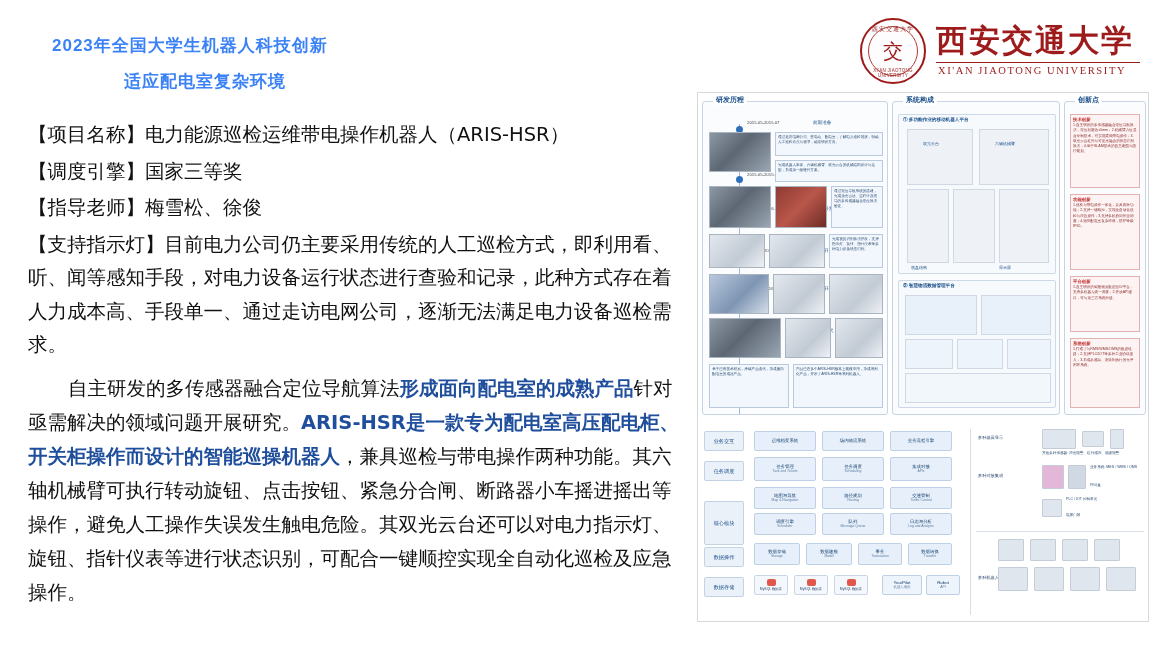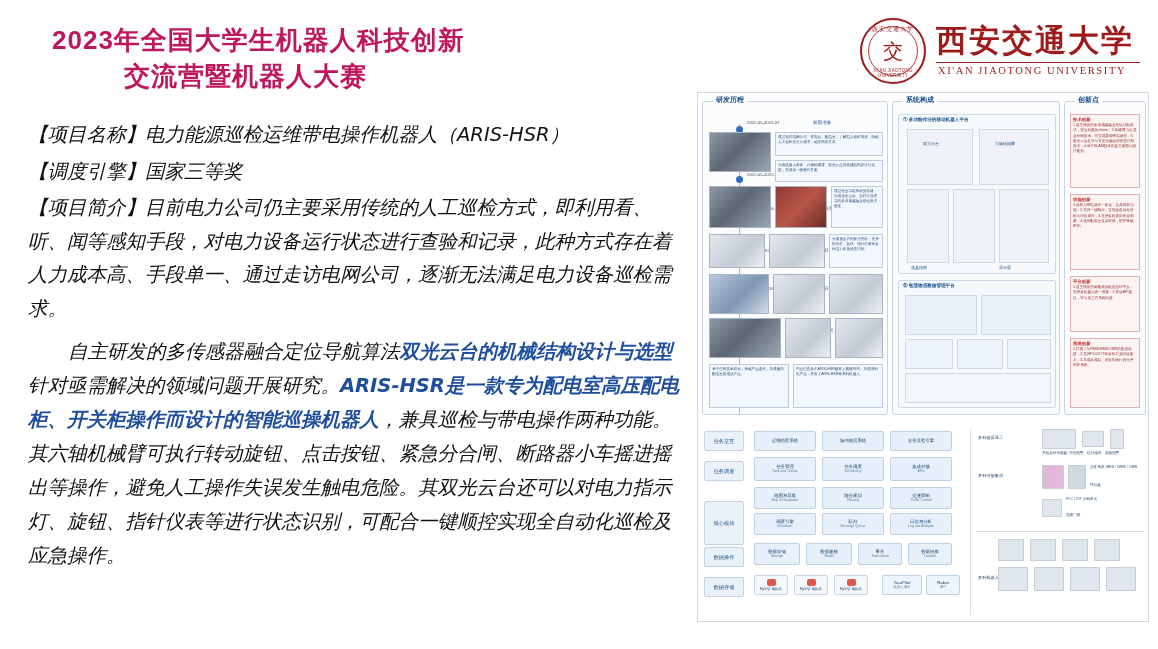--- a/index.html
+++ b/index.html
@@ -12,24 +12,24 @@
     height: 649px;
     position: relative;
     overflow: hidden;
     font-family: "Liberation Sans", sans-serif;
   }
 
   
   .header-title {
     position: absolute;
     left: 52px;
-    top: 22px;
+    top: 28px;
     width: 580px;
-    color: #be185d;
-    font-size: 26px;
+    color: #3b82f6;
+    font-size: 17px;
     font-weight: bold;
     line-height: 36px;
     letter-spacing: 1px;
   }
   .header-title .line2 {
     display: block;
     padding-left: 72px;
   }
 
   
@@ -119,21 +119,20 @@
     left: 28px;
     top: 118px;
     width: 660px;
     color: #111;
     font-size: 19.5px;
     line-height: 33.5px;
     font-family: "DejaVu Sans", sans-serif;
   }
   .body-text p {
     margin: 0 0 3px 0;
-    font-style: italic;
   }
   .body-text .para {
     margin-top: 10px;
     text-indent: 40px;
     line-height: 34px;
   }
   .hl {
     font-weight: bold;
     color: #1f4e9c;
   }
@@ -353,40 +352,41 @@
     position: absolute;
     height: 1px;
     background: #d7dee6;
   }
 </style>
 </head>
 <body>
 
 <div class="header-title">
   <span>2023年全国大学生机器人科技创新</span>
-  <span class="line2">交流营暨机器人大赛</span>
+  <span class="line2">适应配电室复杂环境</span>
 </div>
 
 <div class="univ-block">
   <div class="univ-seal">
     <div class="inner-ring"></div>
     <div class="seal-text-top">西安交通大学</div>
     <div class="seal-glyph">交</div>
     <div class="seal-text-bottom">XI'AN JIAOTONG UNIVERSITY</div>
   </div>
   <div class="univ-name-cn">西安交通大学</div>
   <div class="univ-rule"></div>
   <div class="univ-name-en">XI'AN JIAOTONG UNIVERSITY</div>
 </div>
 
 <div class="body-text">
   <p>【项目名称】电力能源巡检运维带电操作机器人（ARIS-HSR）</p>
   <p>【调度引擎】国家三等奖</p>
-  <p><span>【项目简介】</span><span>目前电力公司仍主要采用传统的人工巡检方式，即利用看、听、闻等感知手段，对电力设备运行状态进行查验和记录，此种方式存在着人力成本高、手段单一、通过走访电网公司，逐渐无法满足电力设备巡检需求。</span></p>
-  <p class="para"><span>自主研发的多传感器融合定位导航算法</span><span class="hl">双光云台的机械结构设计与选型</span><span>针对亟需解决的领域问题开展研究。</span><span class="hl">ARIS-HSR是一款专为配电室高压配电柜、开关柜操作而设计的智能巡操机器人</span><span>，兼具巡检与带电操作两种功能。其六轴机械臂可执行转动旋钮、点击按钮、紧急分合闸、断路器小车摇进摇出等操作，避免人工操作失误发生触电危险。其双光云台还可以对电力指示灯、旋钮、指针仪表等进行状态识别，可配合一键顺控实现全自动化巡检及应急操作。</span></p>
+  <p>【指导老师】梅雪松、徐俊</p>
+  <p><span>【支持指示灯】</span><span>目前电力公司仍主要采用传统的人工巡检方式，即利用看、听、闻等感知手段，对电力设备运行状态进行查验和记录，此种方式存在着人力成本高、手段单一、通过走访电网公司，逐渐无法满足电力设备巡检需求。</span></p>
+  <p class="para"><span>自主研发的多传感器融合定位导航算法</span><span class="hl">形成面向配电室的成熟产品</span><span>针对亟需解决的领域问题开展研究。</span><span class="hl">ARIS-HSR是一款专为配电室高压配电柜、开关柜操作而设计的智能巡操机器人</span><span>，兼具巡检与带电操作两种功能。其六轴机械臂可执行转动旋钮、点击按钮、紧急分合闸、断路器小车摇进摇出等操作，避免人工操作失误发生触电危险。其双光云台还可以对电力指示灯、旋钮、指针仪表等进行状态识别，可配合一键顺控实现全自动化巡检及应急操作。</span></p>
 </div>
 
 <div class="poster">
 
   <div class="top-area">
 
     <div class="panel p-dev">
       <div class="panel-title">研发历程</div>
       <div class="timeline"></div>
 

